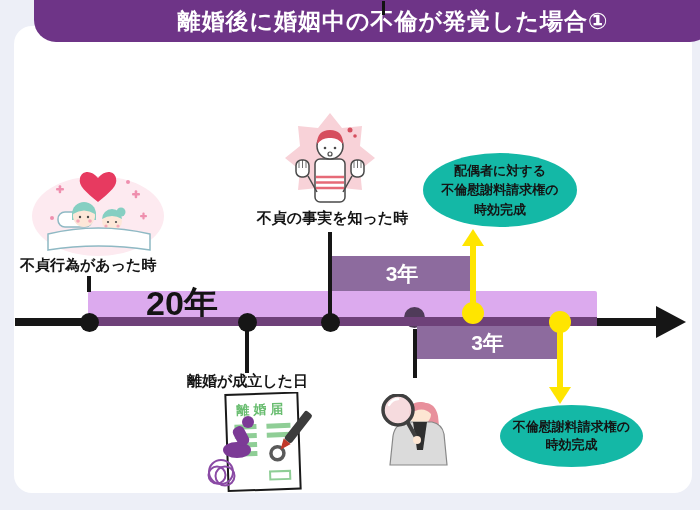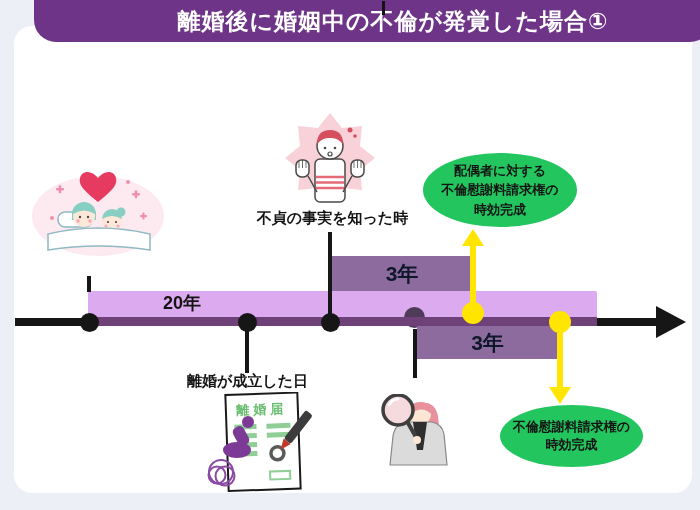--- a/index.html
+++ b/index.html
@@ -32,24 +32,24 @@
   
   .tl-line{left:15px;top:318px;width:648px;height:8px;background:#161616;}
   .tl-arrowhead{
     left:656px;top:306px;width:0;height:0;
     border-top:16px solid transparent;border-bottom:16px solid transparent;
     border-left:30px solid #161616;
   }
   .bar-20{left:88px;top:291px;width:509px;height:27px;background:#dcaaee;border-radius:2px 2px 0 0;}
   .bar-20-label{
     left:130px;top:289px;width:104px;height:28px;
-    font-size:18px;font-weight:700;color:#141414;text-align:center;line-height:28px;
+    font-size:34px;font-weight:700;color:#141414;text-align:center;line-height:28px;
   }
   .bar-3{background:#8d6b9e;display:flex;align-items:center;justify-content:center;
-    color:#0f172a;font-size:21px;font-weight:700;}
+    color:#ffffff;font-size:21px;font-weight:700;}
   .bar-3-top{left:331px;top:256px;width:142px;height:35px;}
   .bar-3-bottom{left:417px;top:326px;width:141px;height:33px;}
   .strip-dark{left:88px;top:317px;width:509px;height:9px;background:#6e4179;}
 
   .dot-black{width:19px;height:19px;border-radius:50%;background:#161616;}
   .dot-plum{left:404px;top:307px;width:21px;height:21px;border-radius:50%;background:#4f3b59;}
 
   .conn{background:#161616;width:4px;}
   .conn1{left:87px;top:276px;height:16px;}
   .conn2{left:245px;top:329px;height:44px;}
@@ -73,21 +73,21 @@
   .y-dot{width:22px;height:22px;border-radius:50%;background:#ffe500;}
   .y-dot1{left:462px;top:302px;}
   .y-dot2{left:549px;top:311px;}
   .y-line2{left:557px;top:326px;width:6px;height:62px;}
   .y-arrow-down{
     left:549px;top:387px;width:0;height:0;
     border-left:11px solid transparent;border-right:11px solid transparent;
     border-top:17px solid #ffe500;
   }
   .callout{
-    background:#22c55e;border-radius:50%;
+    background:#14b8a6;border-radius:50%;
     display:flex;flex-direction:column;align-items:center;justify-content:center;
     font-size:13px;font-weight:700;color:#141414;line-height:1.5;text-align:center;
   }
   .callout1{left:423px;top:153px;width:154px;height:74px;}
   .callout2{left:500px;top:405px;width:143px;height:62px;line-height:1.42;}
 
   svg{display:block;}
   .illus-couple{left:28px;top:160px;}
   .illus-shock{left:284px;top:110px;}
   .illus-paper{left:197px;top:392px;}
@@ -143,20 +143,21 @@
   <div class="abs callout callout1">
     <div>配偶者に対する</div>
     <div>不倫慰謝料請求権の</div>
     <div>時効完成</div>
   </div>
   <div class="abs callout callout2">
     <div>不倫慰謝料請求権の</div>
     <div>時効完成</div>
   </div>
 
+  <div class="abs evt-label evt1">不貞行為があった時</div>
   <div class="abs evt-label evt2">離婚が成立した日</div>
   <div class="abs evt-label evt3">不貞の事実を知った時</div>
 
   <div class="abs illus-couple">
     <svg width="140" height="98" viewBox="0 0 140 98">
       <ellipse cx="70" cy="56" rx="66" ry="40" fill="#fdeaf0"></ellipse>
       <path d="M70 42 C58 32 50 26 52 18 C54 10 64 10 70 18 C76 10 86 10 88 18 C90 26 82 32 70 42 Z" fill="#e73a60"></path>
       <g fill="#ef8fae">
         <rect x="28" y="28" width="8" height="2.5" rx="1"></rect>
           <rect x="30.7" y="25.3" width="2.5" height="8" rx="1"></rect>

